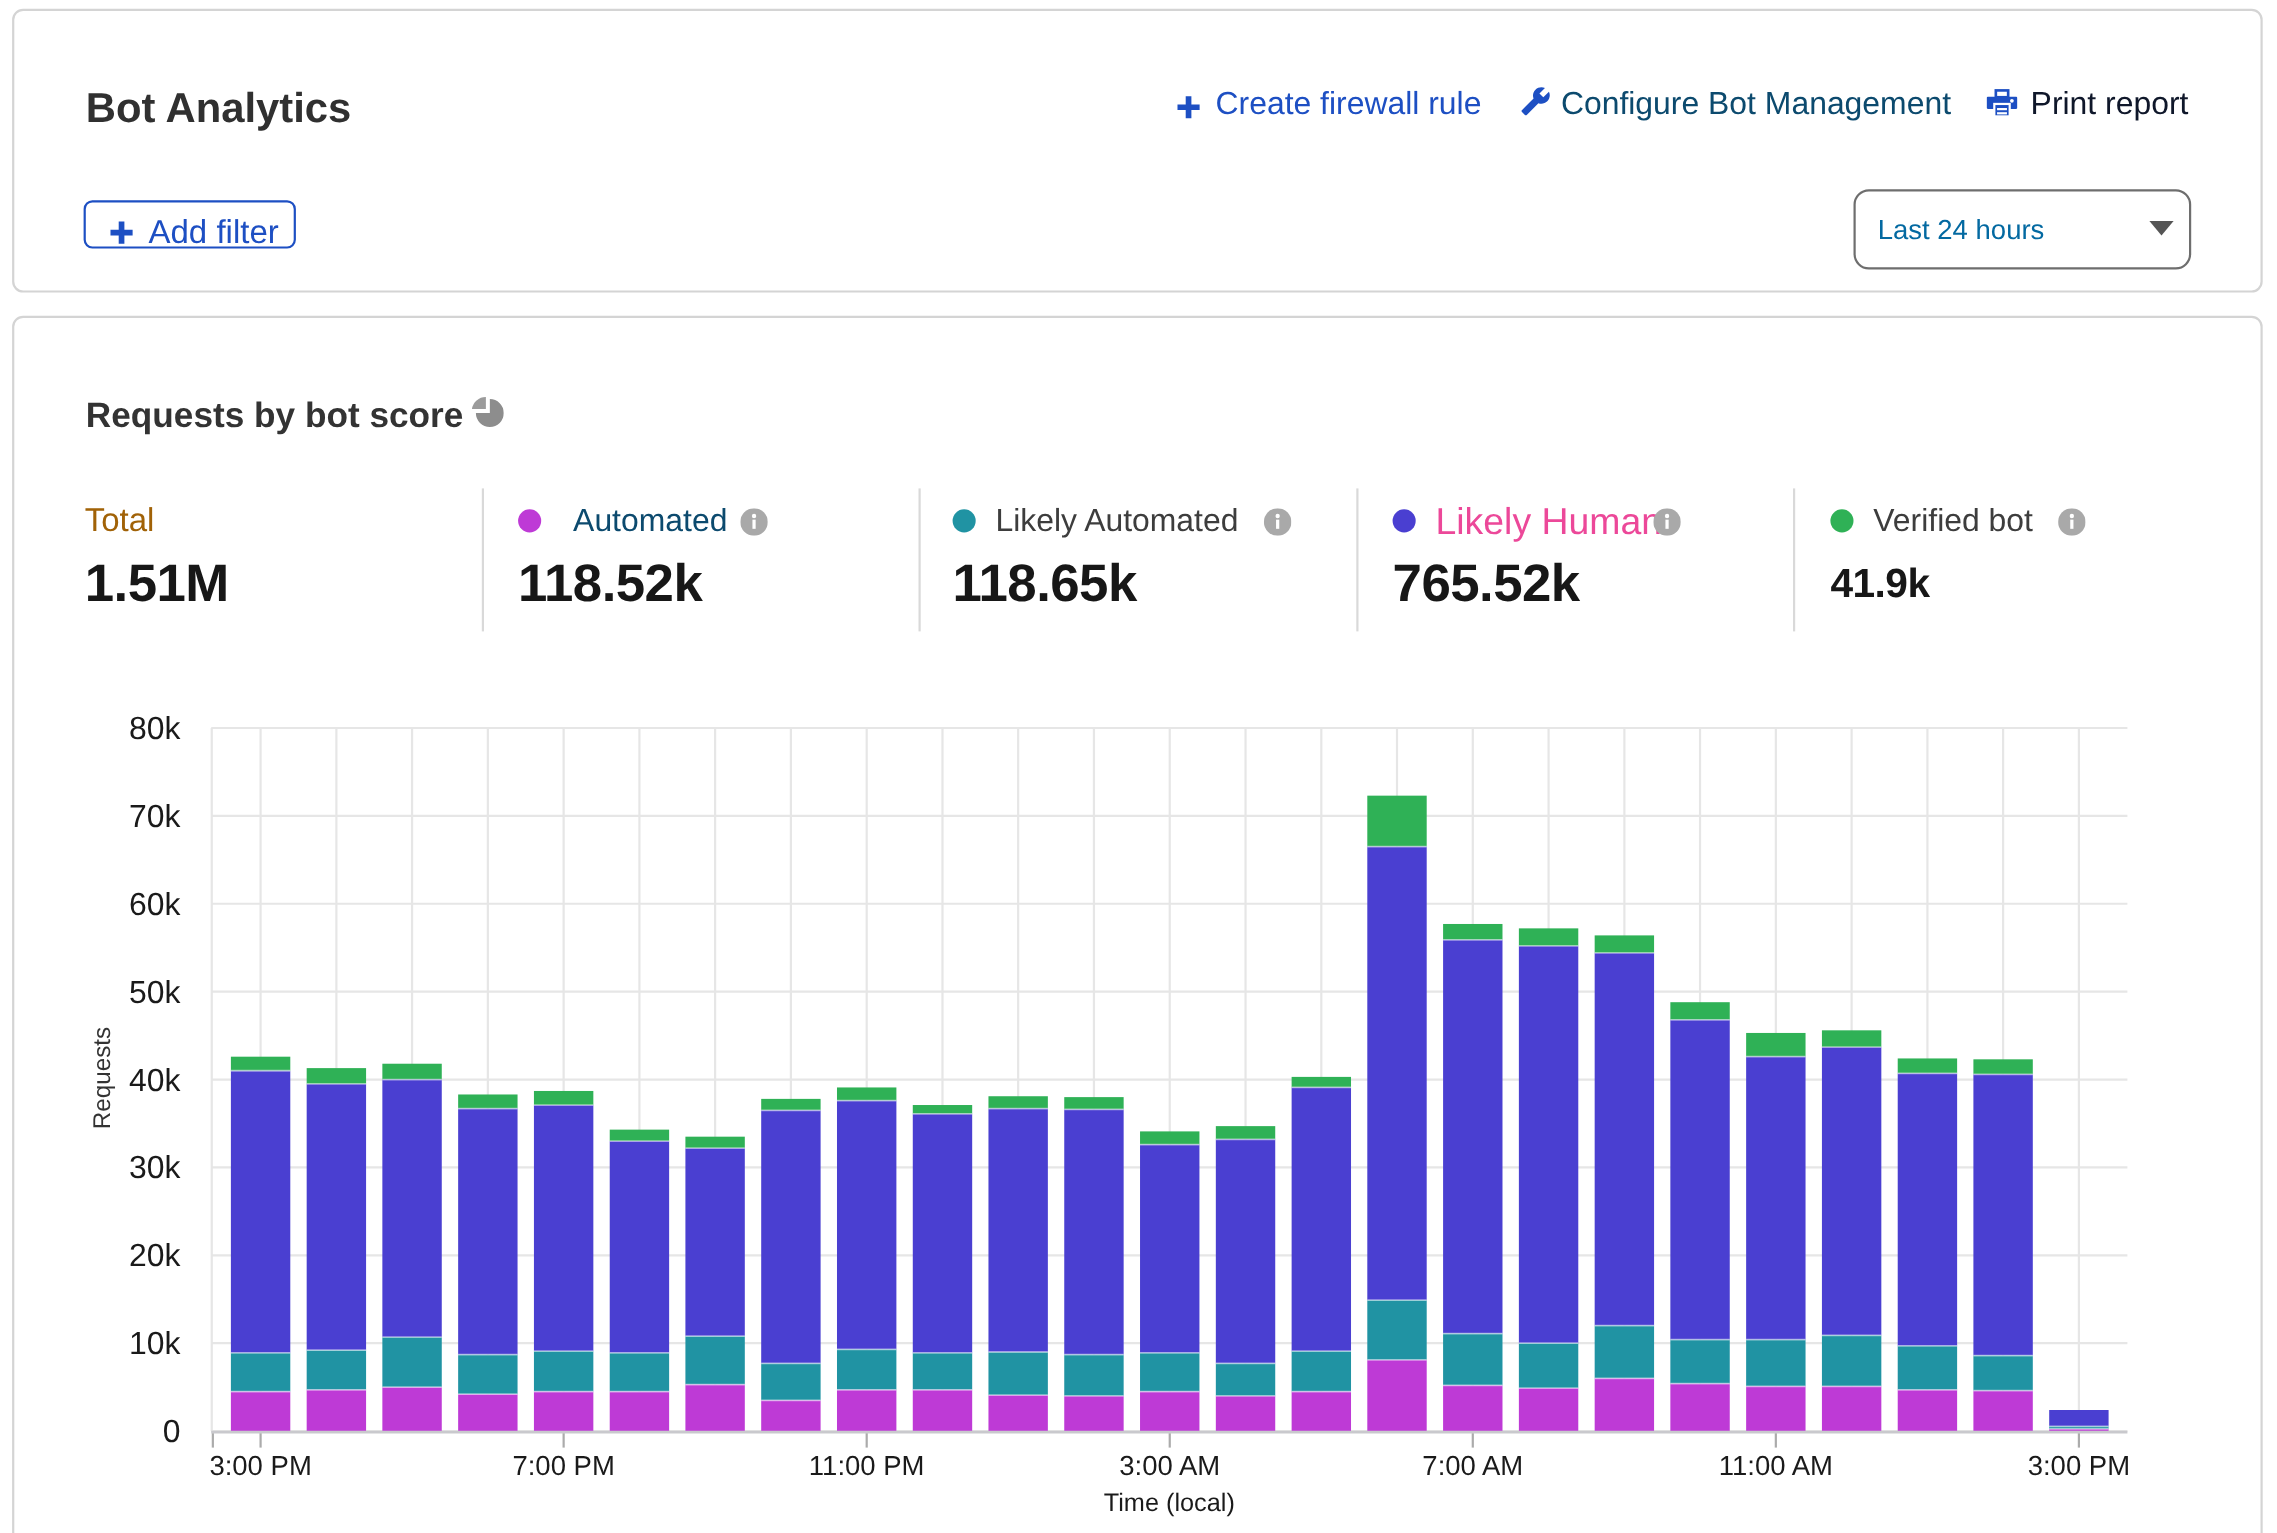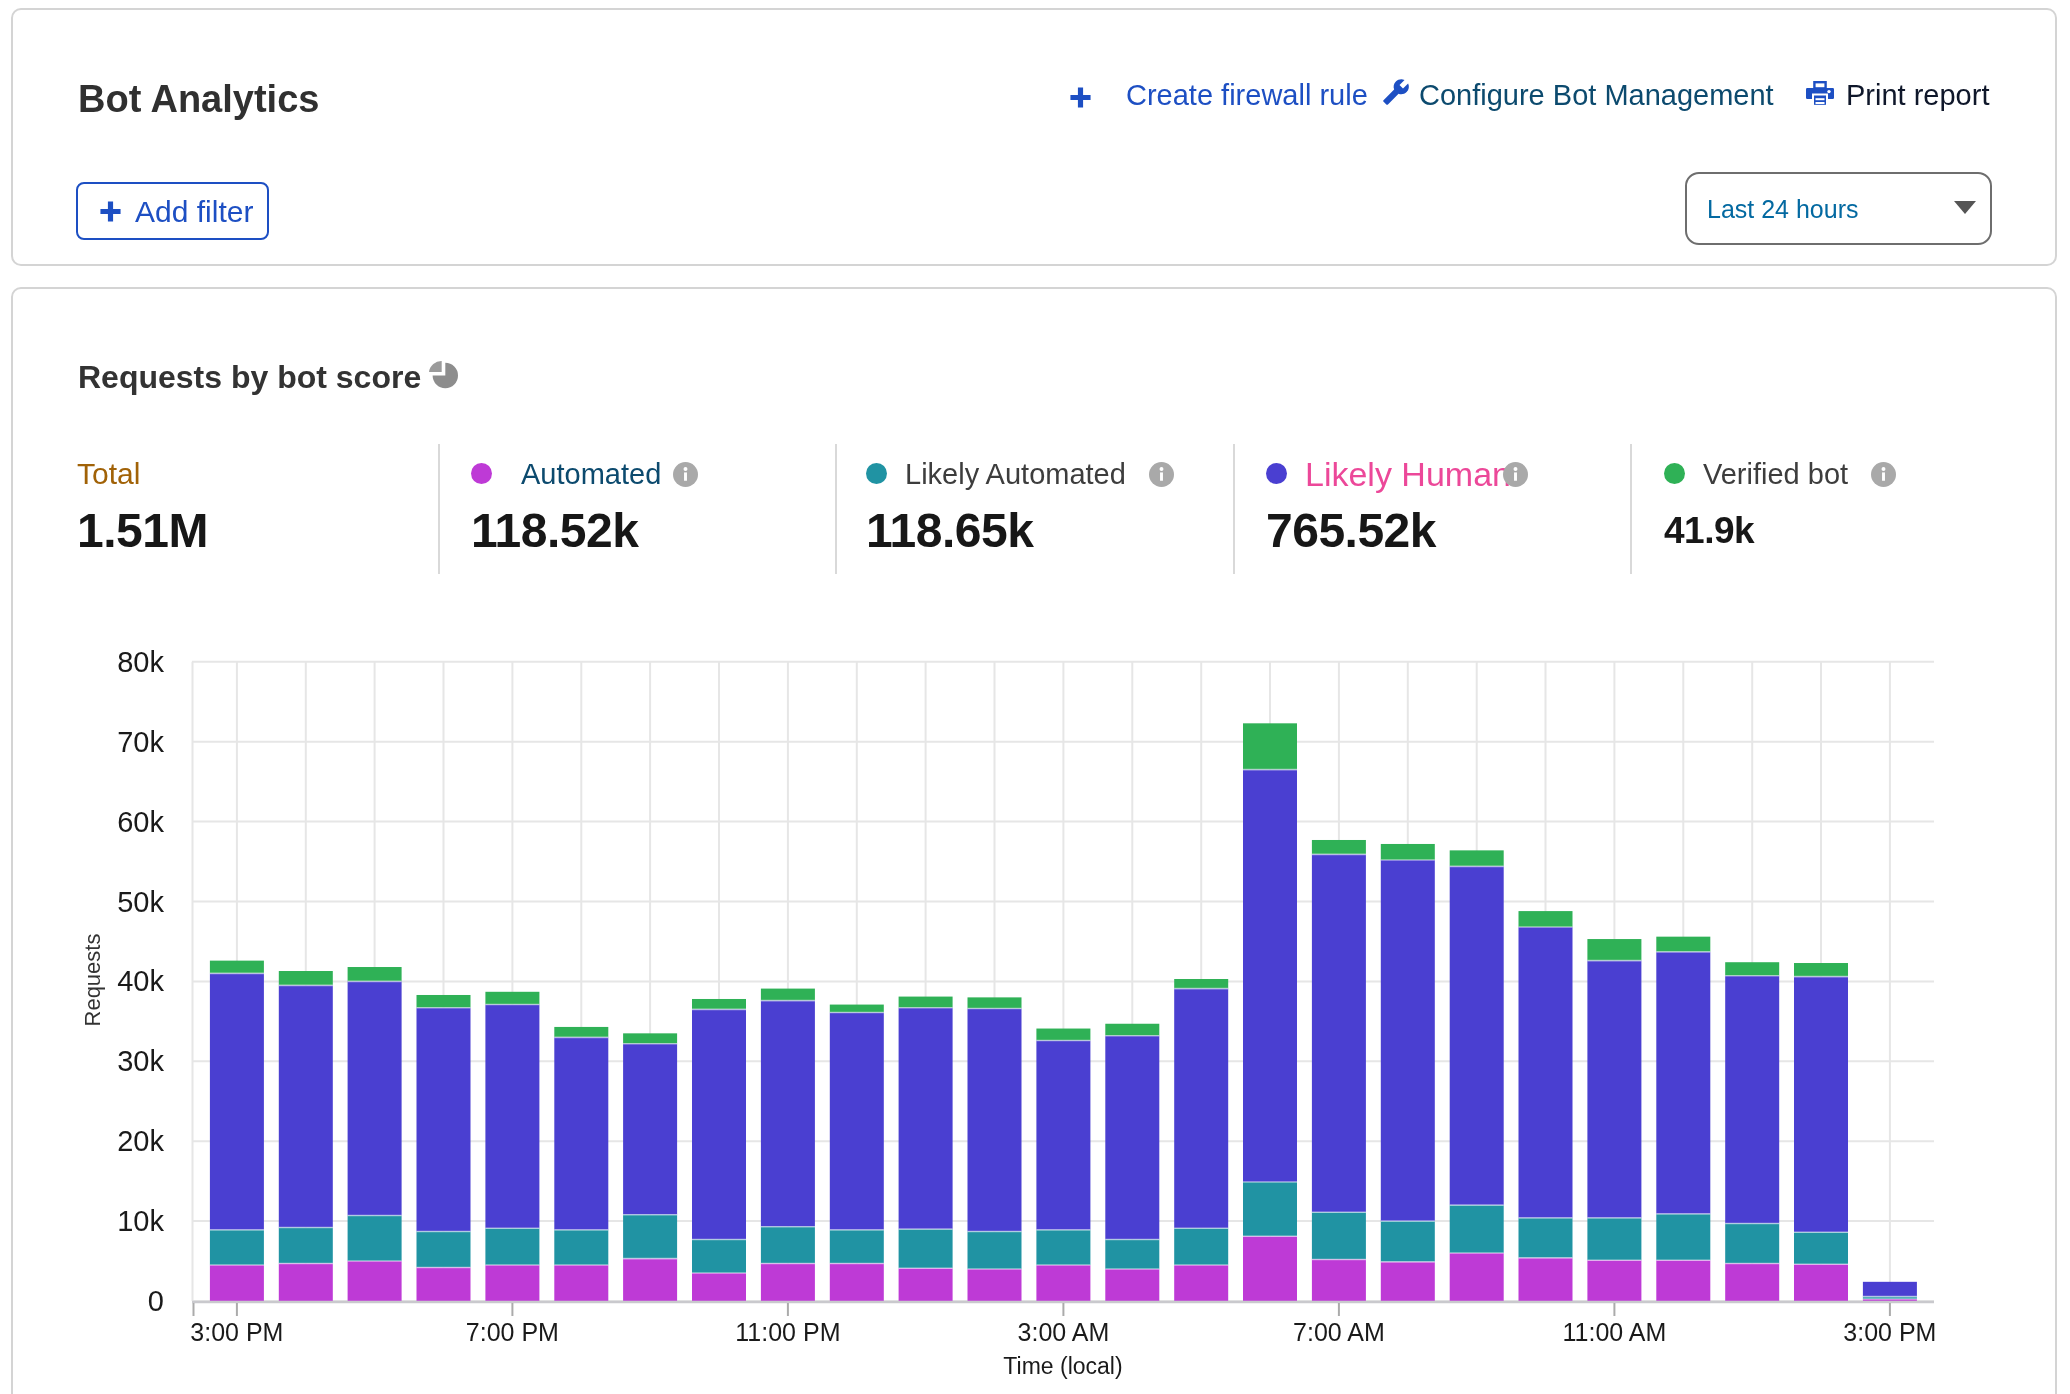--- a/index.html
+++ b/index.html
@@ -6,34 +6,34 @@
 .card{position:absolute;border:2px solid #d4d4d4;border-radius:10px;box-sizing:border-box}
 </style></head>
 <body>
 <div class="card" style="left:11px;top:8px;width:2046px;height:258px"></div>
 <div class="card" style="left:11px;top:287px;width:2046px;height:1200px"></div>
 
 <div style="position:absolute;left:78px;top:80px;font-size:38px;font-weight:bold;color:#303030;line-height:38px">Bot Analytics</div>
 
 <div style="position:absolute;left:1069px;top:81px;font-size:29px;color:#1d4fc3;line-height:29px"><svg width="23" height="23" viewBox="0 0 24 24" style="position:absolute;left:0px;top:5px">
       <path d="M9.3 1.5h5.4v7.8h7.8v5.4h-7.8v7.8H9.3v-7.8H1.5V9.3h7.8z" fill="#1d4fc3"></path>
-    </svg><span style="margin-left:57px">Create firewall rule</span></div>
+    </svg><span style="margin-left:36px">Create firewall rule</span></div>
 <div style="position:absolute;left:1382px;top:81px;font-size:29px;color:#0c4a6e;line-height:29px"><svg width="28" height="28" viewBox="0 0 24 24" style="position:absolute;left:0px;top:-3px">
       <path fill="#1d4fc3" d="M1.3 19l9.1-9.1c-.9-2.3-.4-5 1.5-6.9 2-2 5-2.4 7.4-1.3L15 6l3 3 4.4-4.3c1.2 2.4.7 5.4-1.3 7.4-1.9 1.9-4.6 2.4-6.9 1.5l-9.1 9.1c-.4.4-1 .4-1.4 0l-2.3-2.3c-.5-.4-.5-1.1-.1-1.4z"></path>
     </svg><span style="margin-left:37px">Configure Bot Management</span></div>
 <div style="position:absolute;left:1806px;top:81px;font-size:29px;color:#0f172a;line-height:29px"><svg width="28" height="26" viewBox="0 0 28 26" style="position:absolute;left:0px;top:0px">
       <rect x="8.4" y="1.2" width="11.2" height="6.2" fill="none" stroke="#1d4fc3" stroke-width="2.4"></rect>
       <rect x="0" y="7" width="28" height="11" rx="1.2" fill="#1d4fc3"></rect>
       <circle cx="23" cy="10.6" r="1.7" fill="#fff"></circle>
       <rect x="7" y="13.5" width="14" height="11.3" fill="#1d4fc3" stroke="#fff" stroke-width="2"></rect>
       <rect x="9.5" y="17.2" width="9" height="2" fill="#fff"></rect>
       <rect x="9.5" y="21" width="9" height="2" fill="#fff"></rect>
     </svg><span style="margin-left:40px">Print report</span></div>
 
-<div style="position:absolute;left:76px;top:182px;width:193px;height:58px;border:2px solid #1d4fc3;border-radius:8px;box-sizing:border-box">
+<div style="position:absolute;left:76px;top:182px;width:193px;height:44px;border:2px solid #1d4fc3;border-radius:8px;box-sizing:border-box">
     <svg width="23" height="23" viewBox="0 0 24 24" style="position:absolute;left:21px;top:16px">
       <path d="M9.3 1.5h5.4v7.8h7.8v5.4h-7.8v7.8H9.3v-7.8H1.5V9.3h7.8z" fill="#1d4fc3"></path>
     </svg>
     <div style="position:absolute;left:57px;top:13px;font-size:30px;line-height:30px;color:#1d4fc3">Add filter</div>
   </div>
 
 <div style="position:absolute;left:1685px;top:172px;width:307px;height:73px;border:2px solid #6e6e6e;border-radius:14px;box-sizing:border-box"></div>
 <div style="position:absolute;left:1707px;top:195px;font-size:25px;color:#0369a1;line-height:29px">Last 24 hours</div>
 <div style="position:absolute;left:1954px;top:201px;width:0;height:0;border-left:11px solid transparent;border-right:11px solid transparent;border-top:13px solid #555"></div>
 

